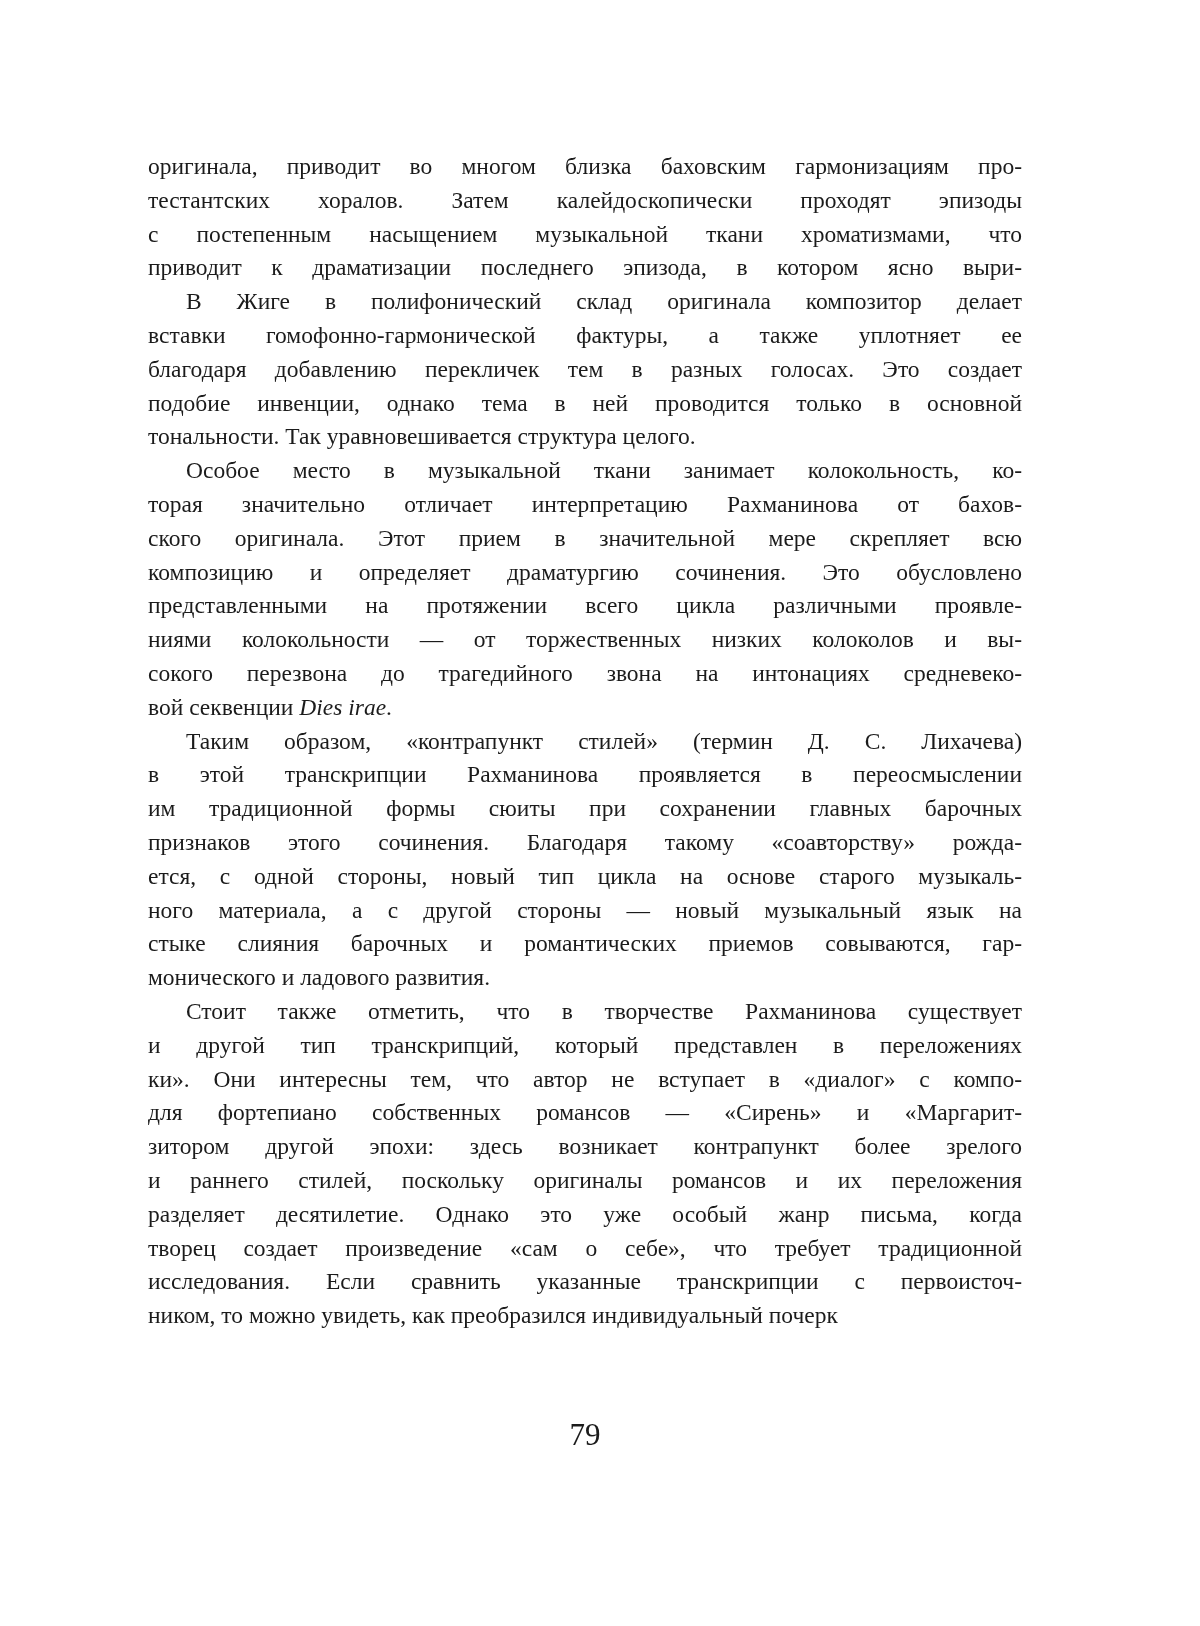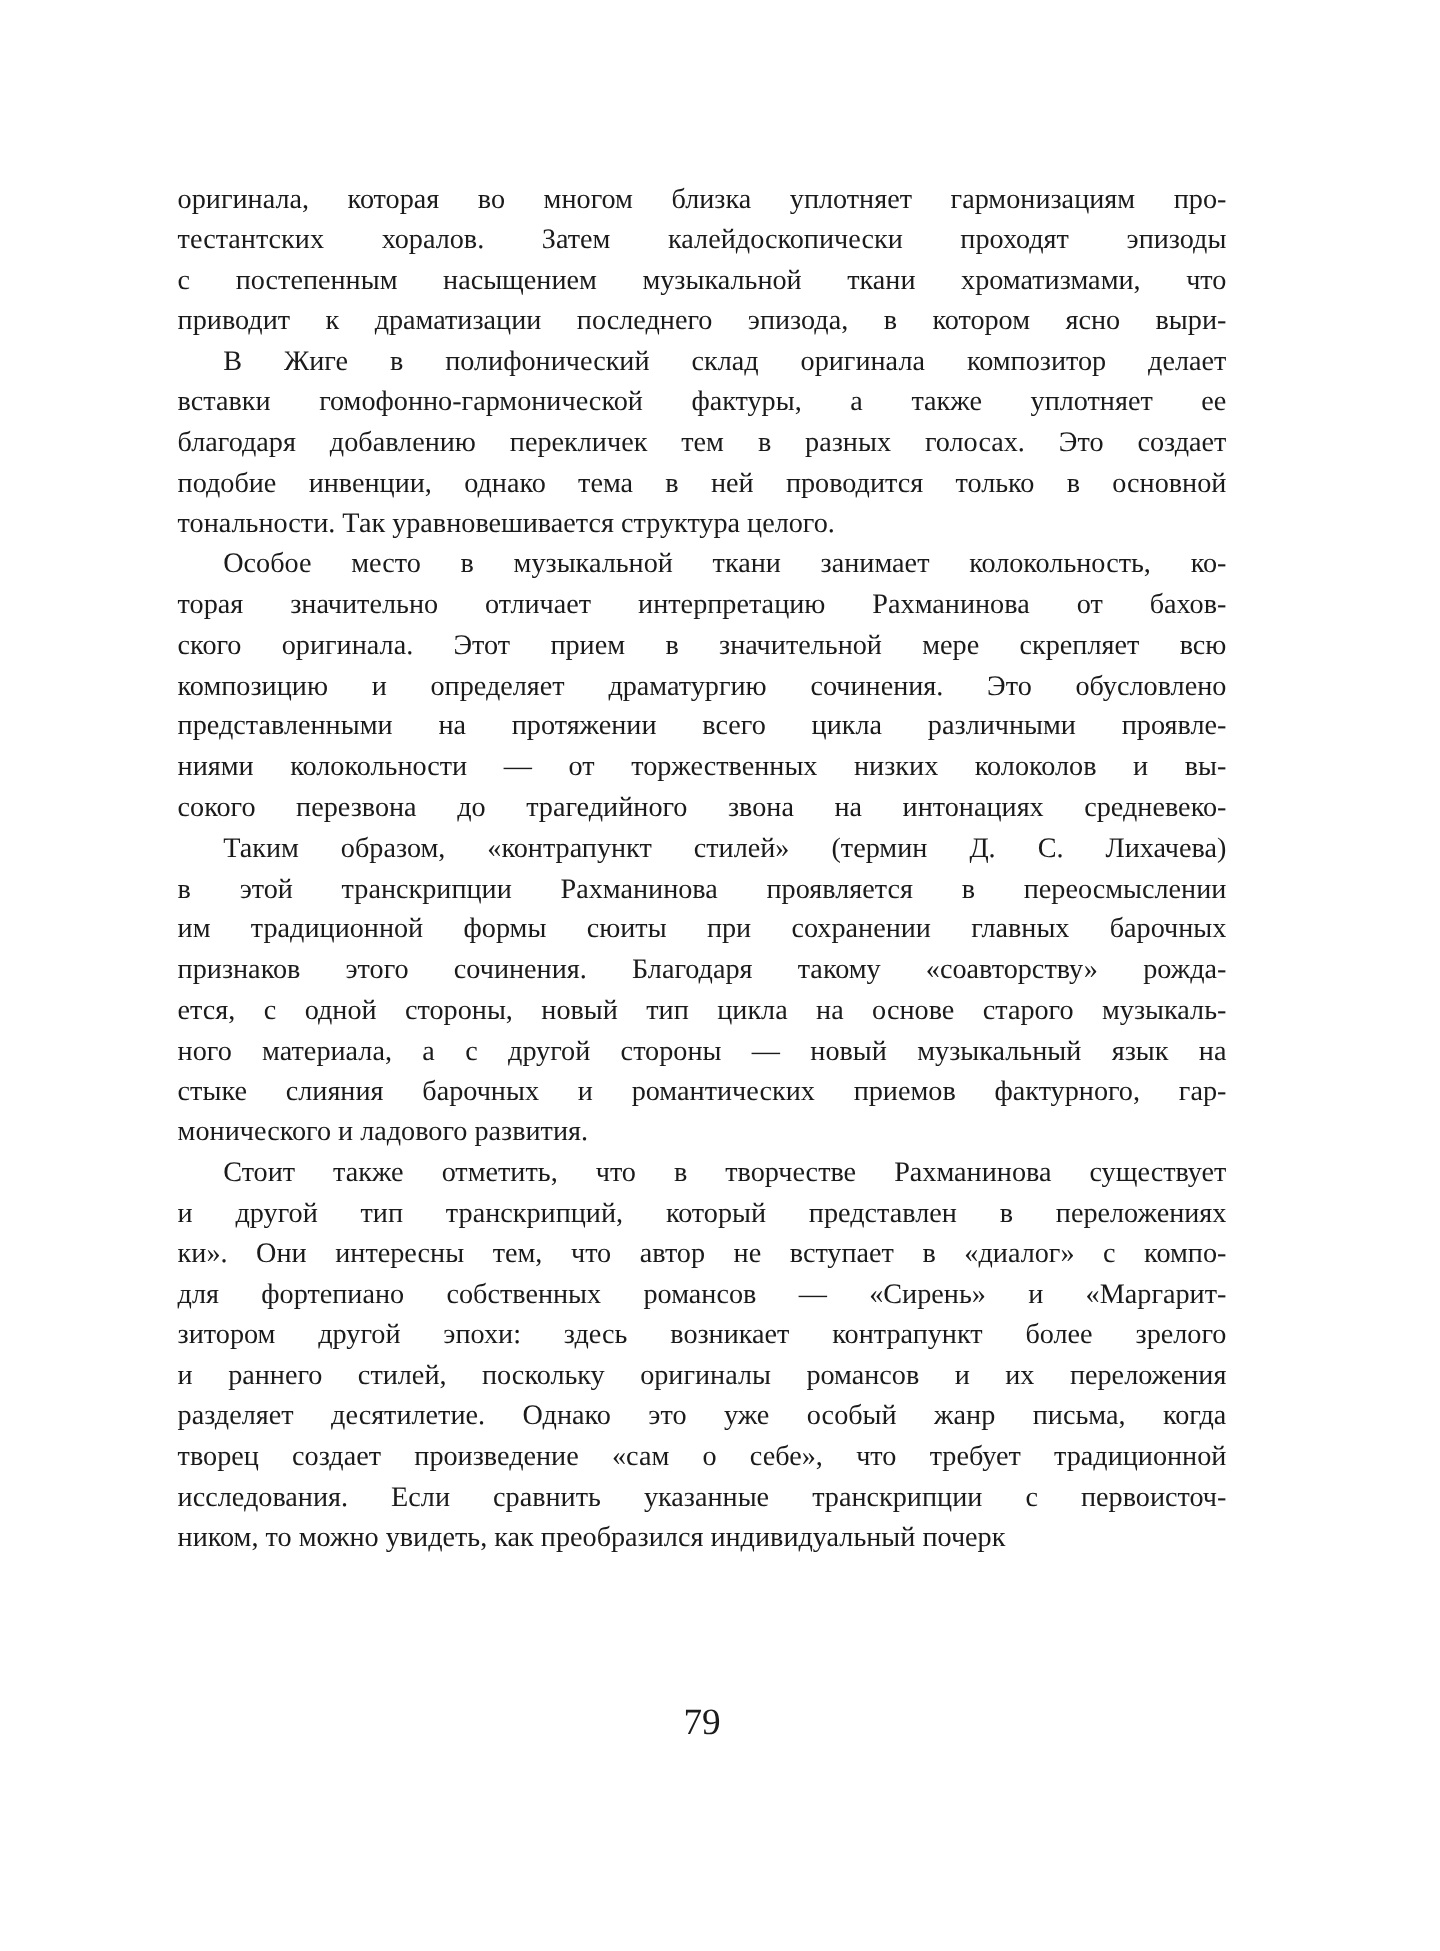--- a/index.html
+++ b/index.html
@@ -56,49 +56,50 @@
     line-height: 33.8px;
     color: #1b1b1b;
   }
 </style>
 </head>
 <body>
 
 <div class="page">
   <main class="text-block" id="text-block">
       <div class="paragraph">
-        <div class="line"><span>оригинала, которая во многом близка уплотняет гармонизациям про-</span></div>
+        <div class="line"><span>оригинала, приводит во многом близка баховским гармонизациям про-</span></div>
         <div class="line"><span>тестантских хоралов. Затем калейдоскопически проходят эпизоды</span></div>
         <div class="line"><span>с постепенным насыщением музыкальной ткани хроматизмами, что</span></div>
         <div class="line"><span>приводит к драматизации последнего эпизода, в котором ясно выри-</span></div>
       </div>
       <div class="paragraph">
         <div class="line indented"><span>В Жиге в полифонический склад оригинала композитор делает</span></div>
         <div class="line"><span>вставки гомофонно-гармонической фактуры, а также уплотняет ее</span></div>
         <div class="line"><span>благодаря добавлению перекличек тем в разных голосах. Это создает</span></div>
         <div class="line"><span>подобие инвенции, однако тема в ней проводится только в основной</span></div>
         <div class="line last"><span>тональности. Так уравновешивается структура целого.</span></div>
       </div>
       <div class="paragraph">
         <div class="line indented"><span>Особое место в музыкальной ткани занимает колокольность, ко-</span></div>
         <div class="line"><span>торая значительно отличает интерпретацию Рахманинова от бахов-</span></div>
         <div class="line"><span>ского оригинала. Этот прием в значительной мере скрепляет всю</span></div>
         <div class="line"><span>композицию и определяет драматургию сочинения. Это обусловлено</span></div>
         <div class="line"><span>представленными на протяжении всего цикла различными проявле-</span></div>
         <div class="line"><span>ниями колокольности — от торжественных низких колоколов и вы-</span></div>
         <div class="line"><span>сокого перезвона до трагедийного звона на интонациях средневеко-</span></div>
+        <div class="line last"><span>вой секвенции </span><span class="italic">Dies irae</span><span>.</span></div>
       </div>
       <div class="paragraph">
         <div class="line indented"><span>Таким образом, «контрапункт стилей» (термин Д. С. Лихачева)</span></div>
         <div class="line"><span>в этой транскрипции Рахманинова проявляется в переосмыслении</span></div>
         <div class="line"><span>им традиционной формы сюиты при сохранении главных барочных</span></div>
         <div class="line"><span>признаков этого сочинения. Благодаря такому «соавторству» рожда-</span></div>
         <div class="line"><span>ется, с одной стороны, новый тип цикла на основе старого музыкаль-</span></div>
         <div class="line"><span>ного материала, а с другой стороны — новый музыкальный язык на</span></div>
-        <div class="line"><span>стыке слияния барочных и романтических приемов фактурного, гар-</span></div>
+        <div class="line"><span>стыке слияния барочных и романтических приемов совываются, гар-</span></div>
         <div class="line last"><span>монического и ладового развития.</span></div>
       </div>
       <div class="paragraph">
         <div class="line indented"><span>Стоит также отметить, что в творчестве Рахманинова существует</span></div>
         <div class="line"><span>и другой тип транскрипций, который представлен в переложениях</span></div>
         <div class="line"><span>ки». Они интересны тем, что автор не вступает в «диалог» с компо-</span></div>
         <div class="line"><span>для фортепиано собственных романсов — «Сирень» и «Маргарит-</span></div>
         <div class="line"><span>зитором другой эпохи: здесь возникает контрапункт более зрелого</span></div>
         <div class="line"><span>и раннего стилей, поскольку оригиналы романсов и их переложения</span></div>
         <div class="line"><span>разделяет десятилетие. Однако это уже особый жанр письма, когда</span></div>

